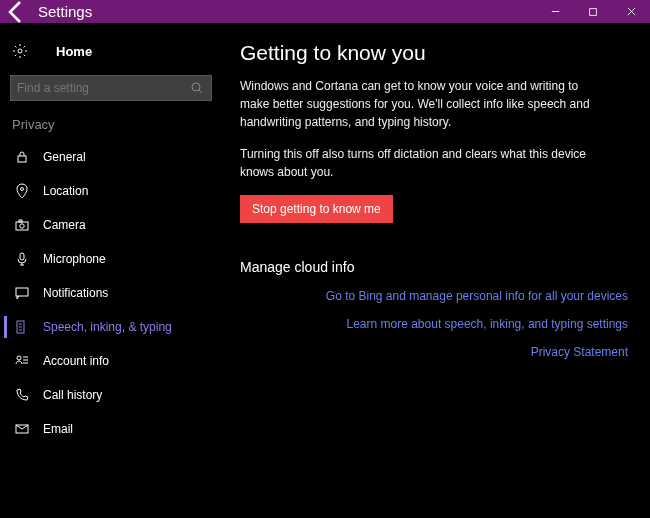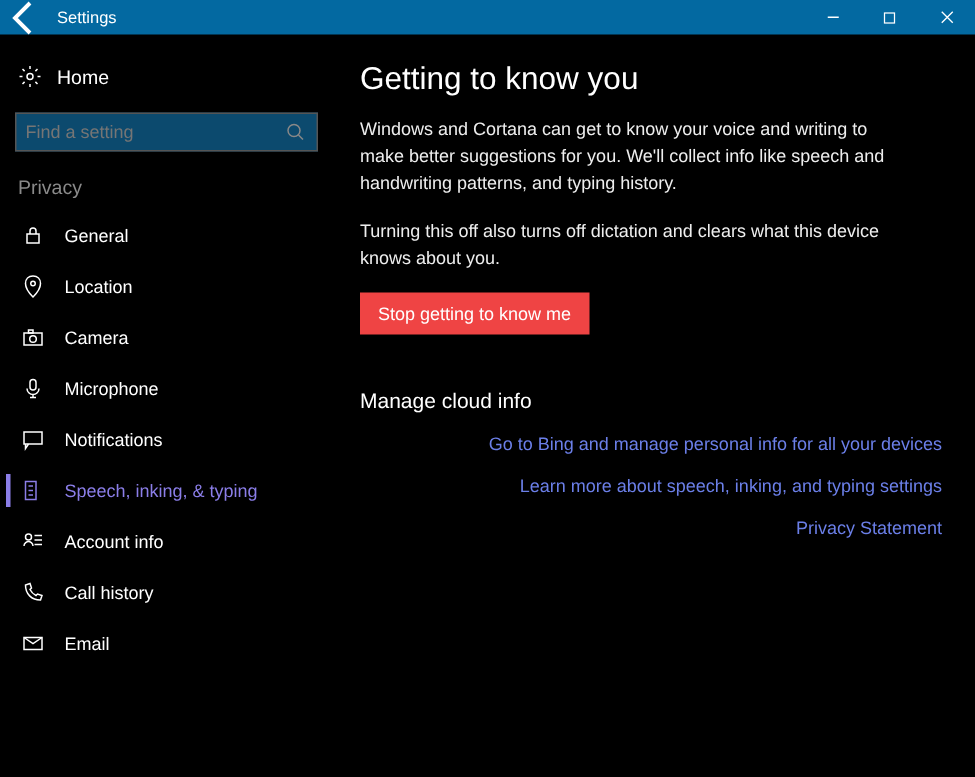--- a/index.html
+++ b/index.html
@@ -4,45 +4,45 @@
 <style>
 * { margin: 0; padding: 0; box-sizing: border-box; }
 body {
   width: 650px; height: 518px;
   background: #000; color: #fff;
   font-family: "Segoe UI", Arial, sans-serif;
   font-size: 12px;
   overflow: hidden;
 }
 .titlebar {
-  height: 23px; background: #0369a1;
+  height: 23px; background: #701a75;
   display: flex; align-items: center;
-  color: #fff; font-size: 11px;
+  color: #fff; font-size: 15px;
 }
 .back-btn {
   width: 32px; height: 23px; display: flex;
   align-items: center; justify-content: center;
 }
 .title { padding-left: 6px; }
 .win-controls { margin-left: auto; display: flex; }
 .win-ctrl {
   width: 38px; height: 23px; display: flex;
   align-items: center; justify-content: center;
 }
 .content { display: flex; height: calc(100% - 23px); }
 .sidebar { width: 222px; padding: 12px 0 0 0; overflow: hidden; }
 .home-item {
-  display: flex; align-items: center; gap: 10px;
-  padding: 8px 12px; font-size: 13px;
+  display: flex; align-items: center; gap: 28px;
+  padding: 8px 12px; font-size: 13px; font-weight: bold;
 }
 .search-wrap {
   margin: 8px 10px 14px 10px;
   border: 1px solid #555; height: 26px;
   display: flex; align-items: center;
-  padding: 0 6px; background: #0c4a6e;
+  padding: 0 6px; background: #404040;
 }
 .search-input {
   flex: 1; background: transparent; border: none;
   color: #999; font-size: 12px; outline: none;
   font-family: inherit;
 }
 .section-label {
   color: #8a8a8a; font-size: 13px;
   padding: 2px 12px 8px 12px;
 }

